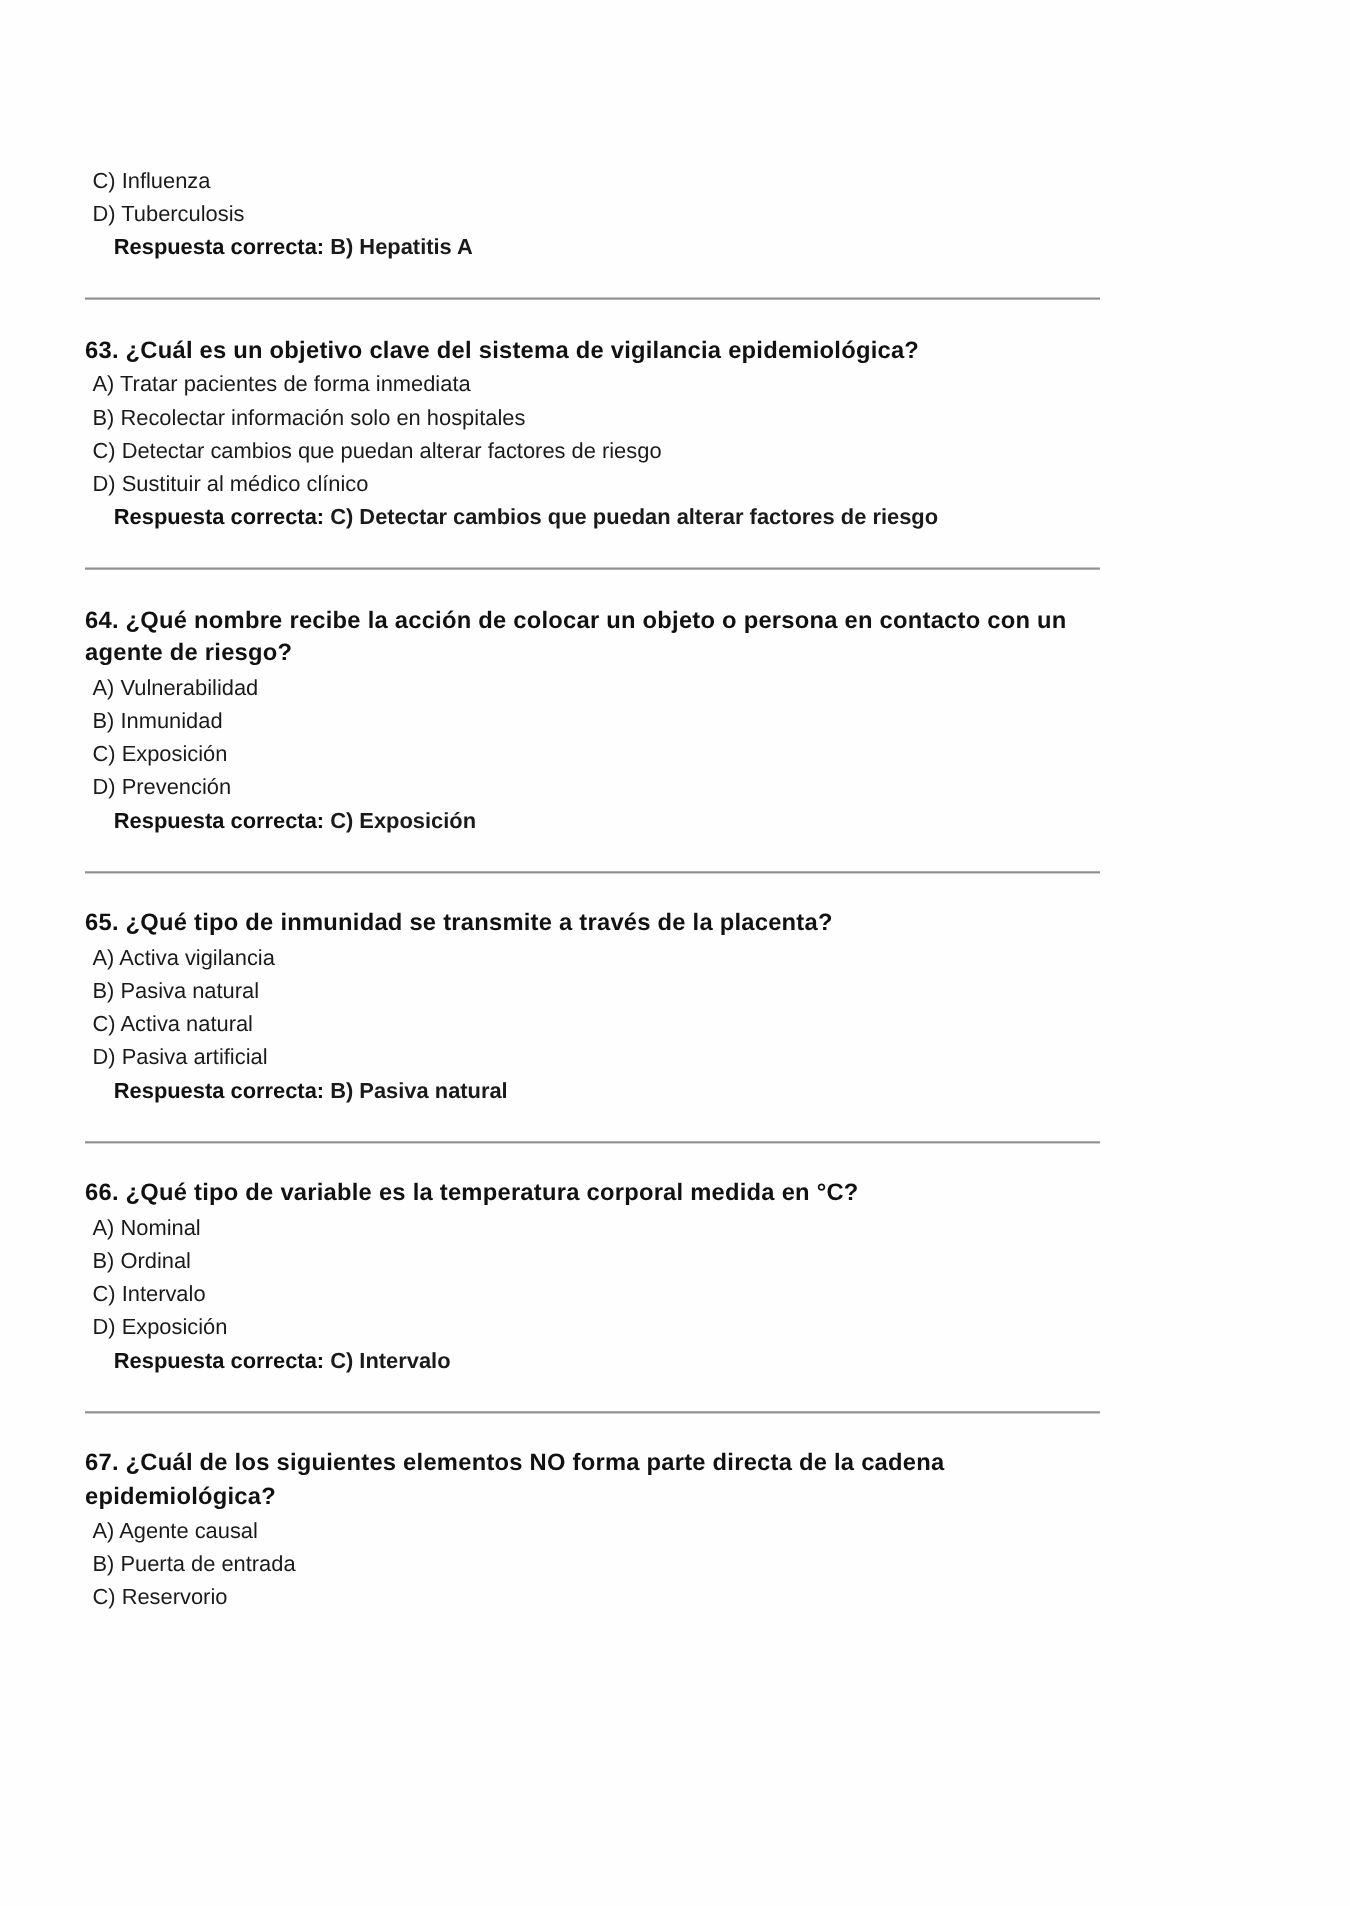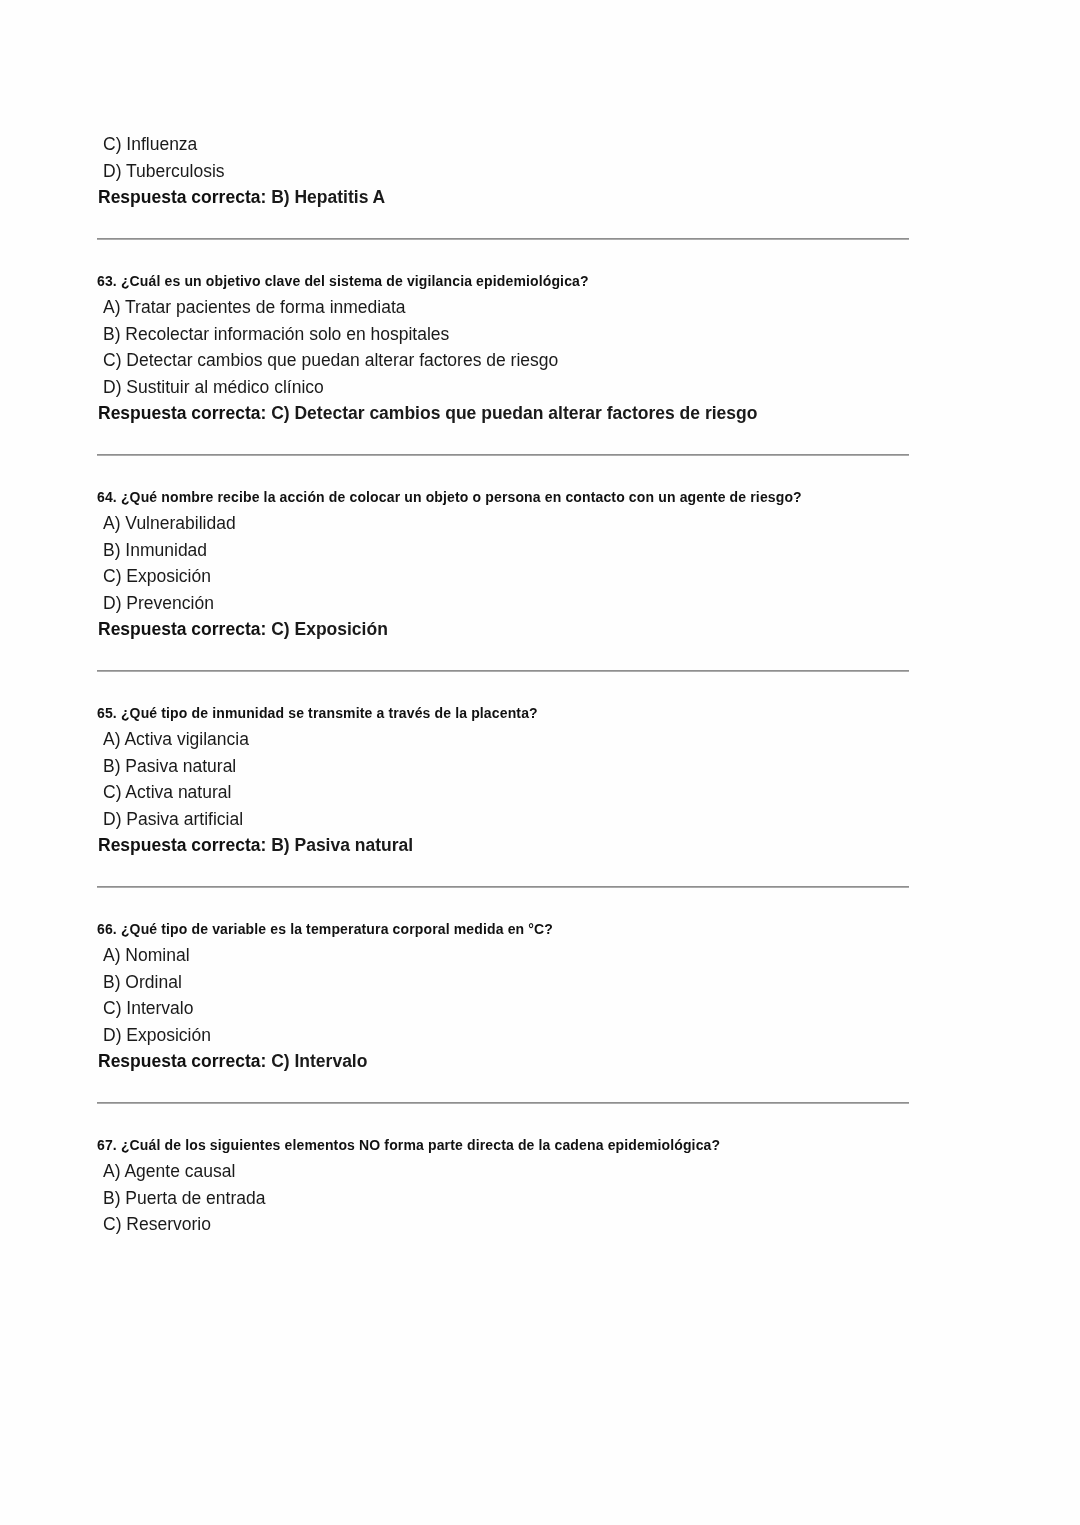--- a/index.html
+++ b/index.html
@@ -13,30 +13,30 @@
     font-family: "Liberation Sans", sans-serif;
     color: #1a1a1a;
     overflow: hidden;
   }
   .page {
     position: relative;
     width: 1080px;
     height: 1125px;
     background: #fefefe;
     box-sizing: border-box;
-    padding: 131px 137px 0 97px;
+    padding: 131px 137px 0 68px;
   }
   .content {
     width: 812px;
   }
   .q-block {
     width: 100%;
   }
   .q-heading {
-    font-size: 14px;
+    font-size: 19px;
     font-weight: bold;
     line-height: 26.5px;
     color: #111111;
     letter-spacing: 0.01em;
     margin: 0;
     padding: 0;
   }
   .option {
     font-size: 17.5px;
     font-weight: normal;
@@ -48,20 +48,21 @@
   .answer-line {
     font-size: 17.5px;
     line-height: 26.5px;
     color: #1a1a1a;
     margin: 0;
     padding-left: 1px;
   }
   .answer-label {
     font-weight: bold;
     color: #111111;
+    margin-left: 22px;
   }
   .answer-value {
     font-weight: bold;
   }
   .divider-wrap {
     height: 57px;
     display: flex;
     align-items: center;
   }
   .divider {

